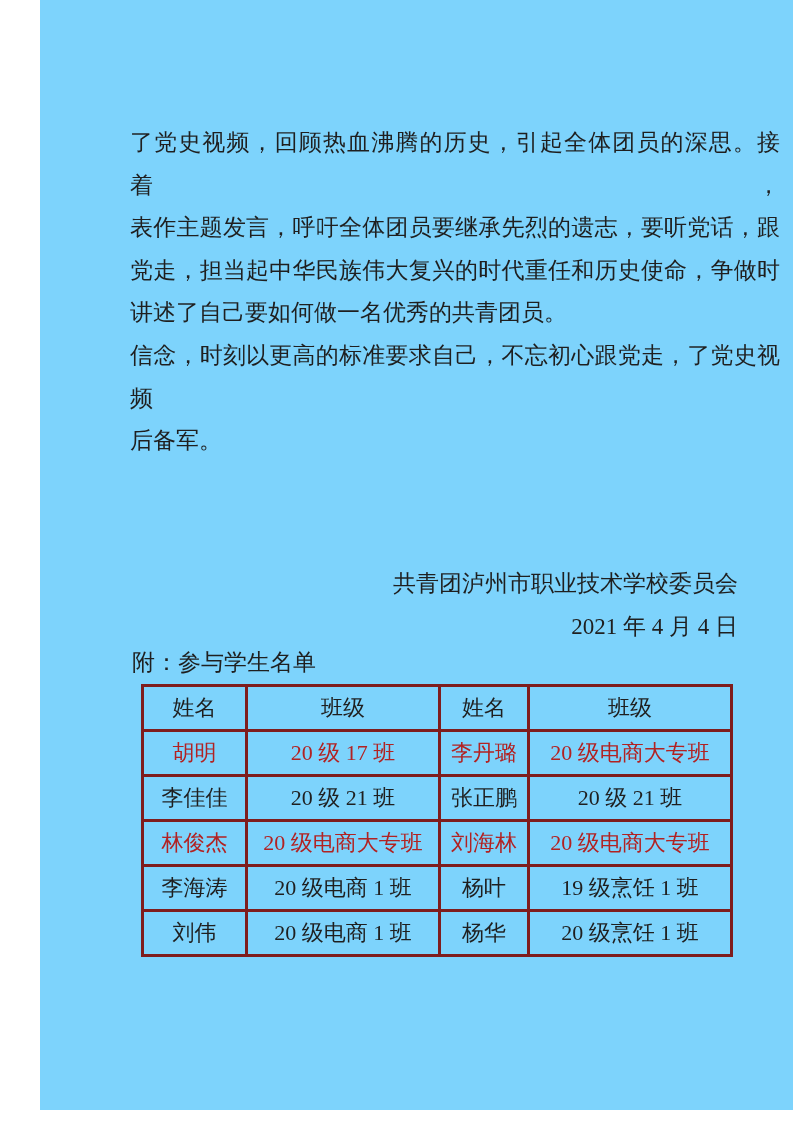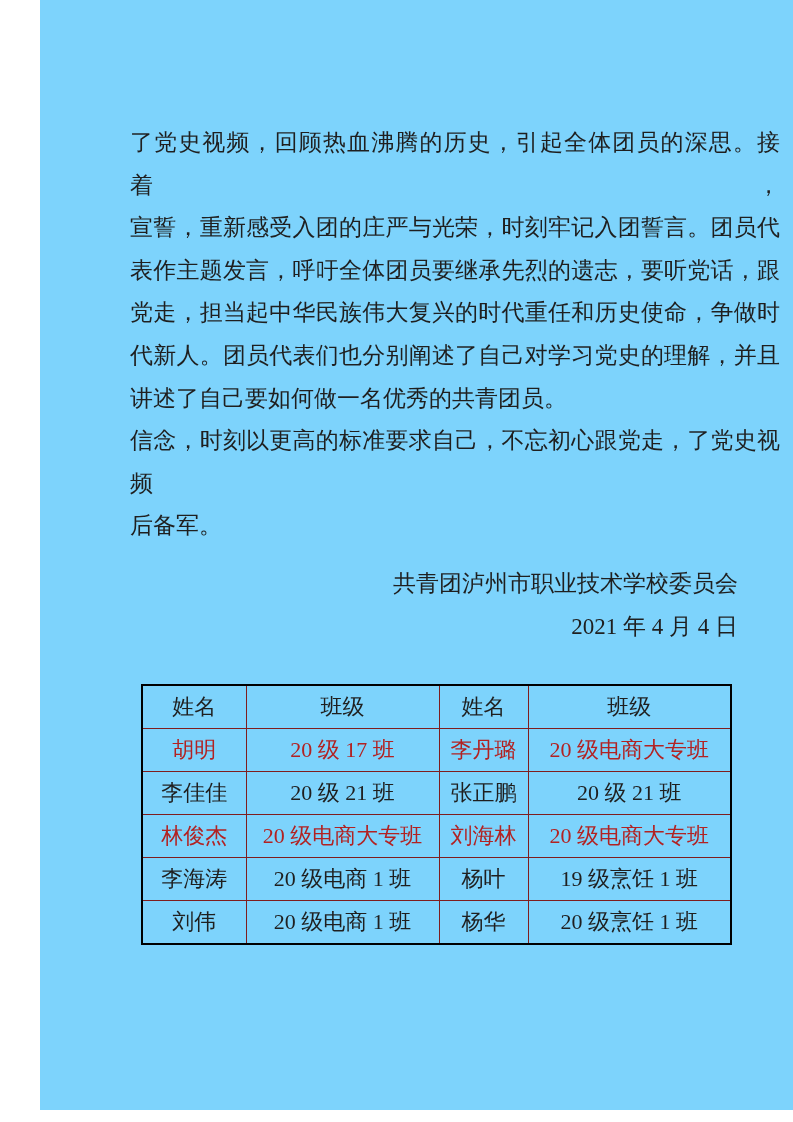--- a/index.html
+++ b/index.html
@@ -48,55 +48,54 @@
     line-height: 42.6px;
   }
   table.students-table {
     position: absolute;
     top: 684px; left: 101px;
     border-collapse: collapse;
     table-layout: fixed;
     border: 2px solid #000000;
   }
   .students-table th, .students-table td {
-    border: 1px solid #7f1d1d;
+    border: 3px solid #7f1d1d;
     height: 42px;
     padding: 0 2px;
     text-align: center;
     vertical-align: middle;
     font-size: 22px;
     font-weight: normal;
     overflow: hidden;
     white-space: nowrap;
   }
   .students-table tr.highlight td {
     color: #b22222;
   }
 </style>
 </head>
 <body>
 
 <div class="page">
 
   <div class="body-text">
     <div class="line">了党史视频，回顾热血沸腾的历史，引起全体团员的深思。接着，</div>
-    <div class="line">宣誓，重新感受入团的庄严与光荣，时刻牢记入团誓言。团员代</div>
     <div class="line">表作主题发言，呼吁全体团员要继承先烈的遗志，要听党话，跟</div>
     <div class="line">党走，担当起中华民族伟大复兴的时代重任和历史使命，争做时</div>
-    <div class="line">代新人。团员代表们也分别阐述了自己对学习党史的理解，并且</div>
     <div class="line para-end">讲述了自己要如何做一名优秀的共青团员。</div>
     <div class="line">信念，时刻以更高的标准要求自己，不忘初心跟党走，了党史视频</div>
     <div class="line para-end">后备军。</div>
   </div>
 
   <div class="signature-block">
     <div class="sig-line">共青团泸州市职业技术学校委员会</div>
     <div class="sig-line">2021 年 4 月 4 日</div>
   </div>
 
+  <div class="attachment">附：参与学生名单</div>
 
   <table class="students-table">
     <colgroup>
       <col style="width:104px">
       <col style="width:193px">
       <col style="width:89px">
       <col style="width:203px">
     </colgroup>
     <tbody>
       <tr>

